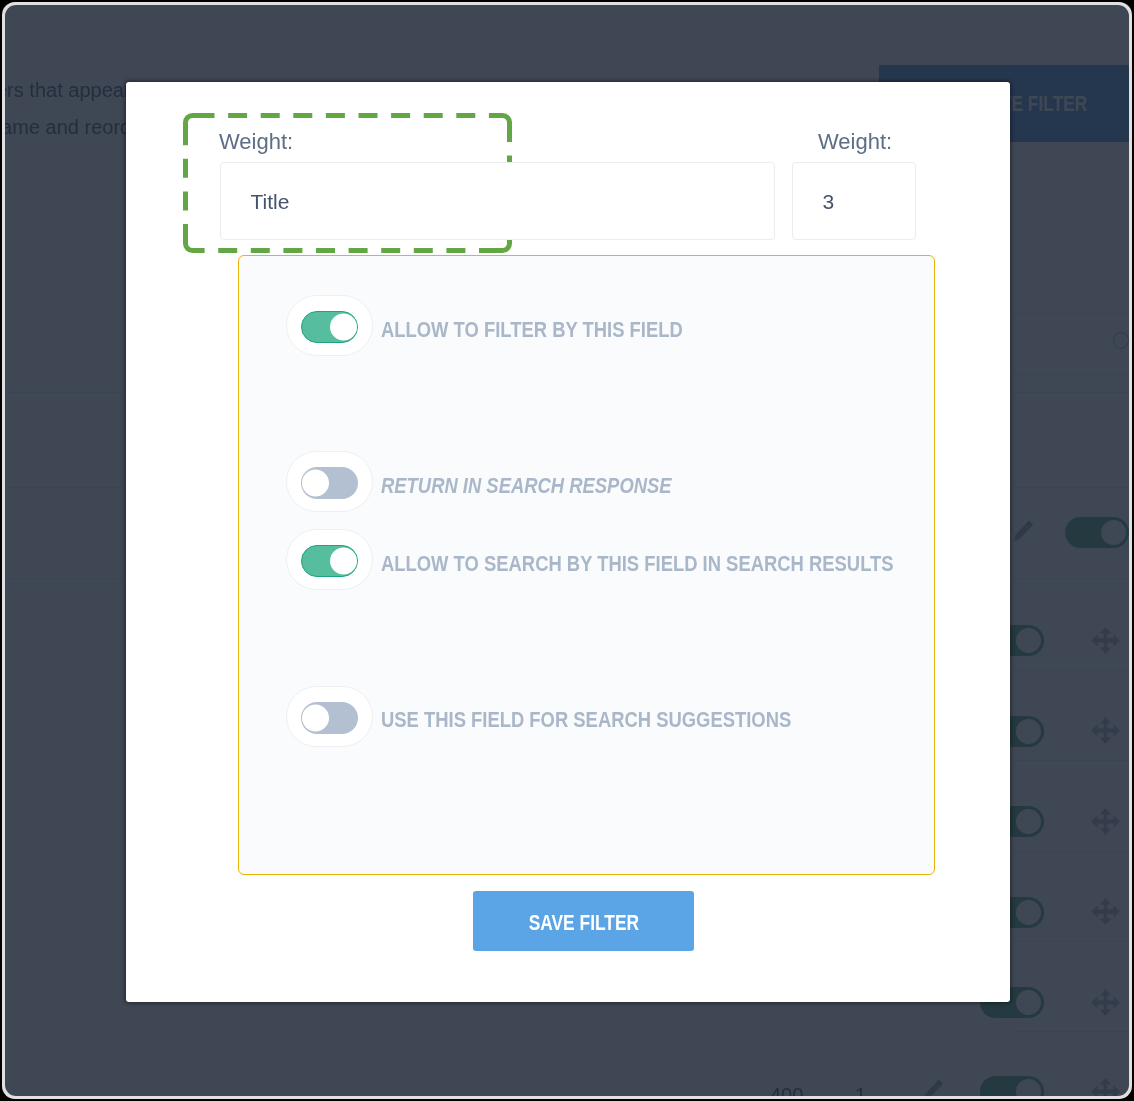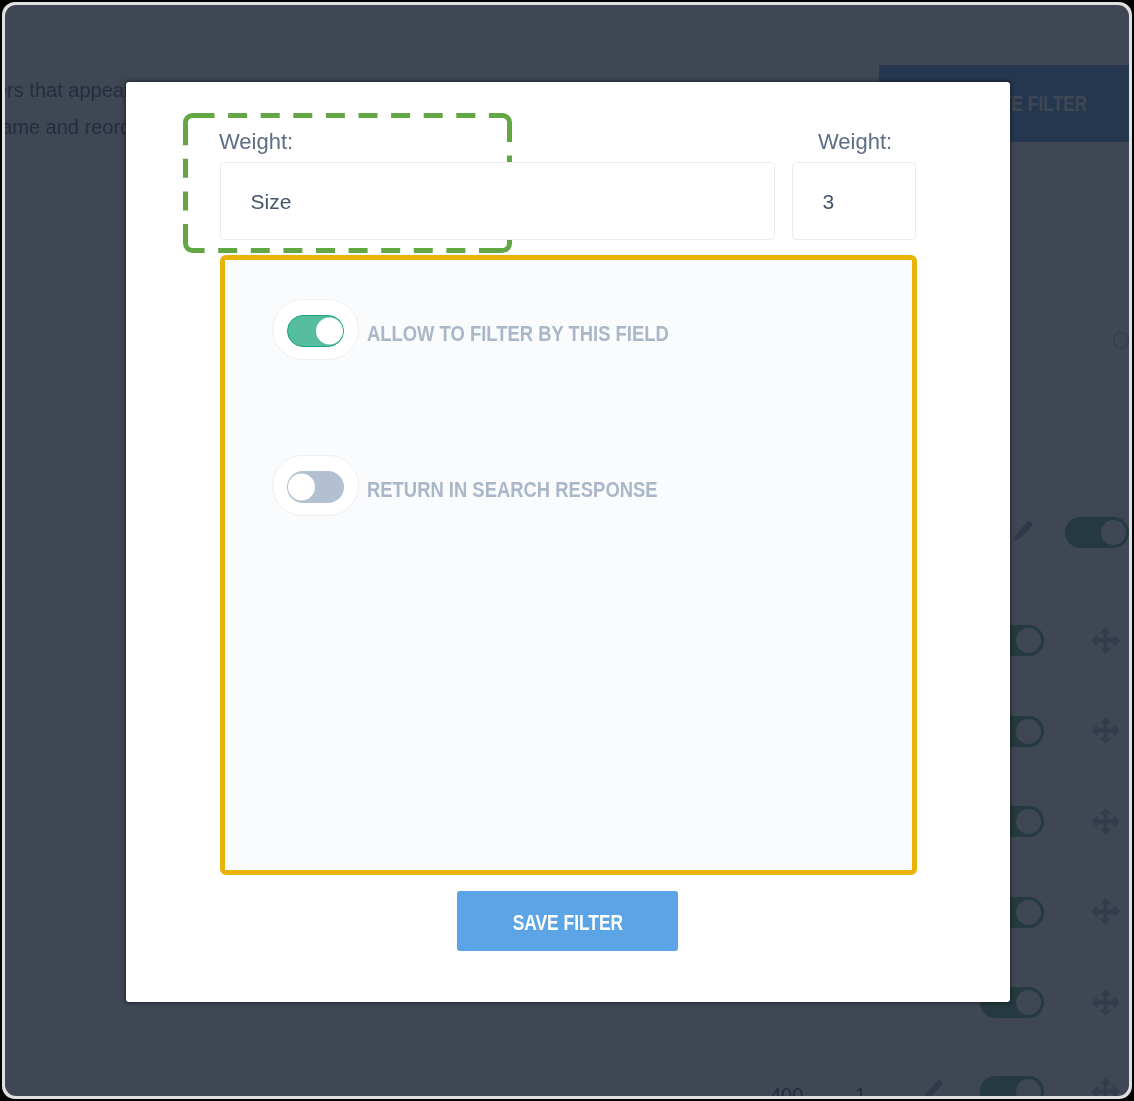--- a/index.html
+++ b/index.html
@@ -41,40 +41,40 @@
 
   .lbl { position:absolute; color:#5d6e85; font-size:22px; line-height:1; }
   .field { position:absolute; border:1px solid #e9edf2; border-radius:4px;
     background:#fff; }
   .field .val { position:absolute; left:29.5px; top:27.5px;
     color:#44546b; font-size:21px; line-height:1; }
 
   .dashbox { position:absolute; }
   .dashbox svg { display:block; }
 
-  .panel { position:absolute; border:5px solid #eab308; border-radius:6px;
-    background:#fafbfc; }
+  .panel { position:absolute; border:1px solid #eab308; border-radius:6px;
+    background:#fafbfc;margin-left:18px; }
   .row { position:absolute; }
   .tg { position:absolute; left:0; top:0; width:87px; height:61px; border-radius:31px;
     background:#fff; border:1px solid #ecf0f4; }
   .pill { position:absolute; left:14px; top:15px; width:57px; height:32px;
     border-radius:16px; }
   .pill.on { background:#56bd9e; border:1.7px solid #1ba584; }
   .pill.off { background:#b2c0d2; }
   .knob { position:absolute; top:50%; transform:translateY(-50%);
     width:27px; height:27px; border-radius:50%; background:#fff; }
   .pill.on .knob { right:0px; }
   .pill.off .knob { left:1px; }
   .rowlab { position:absolute; left:94.5px; top:23.5px; color:#a9b7c9; font-size:22px;
     font-weight:bold; white-space:nowrap; transform:scaleX(0.837);
     transform-origin:left top; line-height:1; }
 
   .savebtn { position:absolute; background:#5ba4e5; color:#fff; border:none;
     font-weight:bold; font-size:22px; border-radius:3px; cursor:pointer;
-    display:flex; align-items:center; justify-content:center; }
+    display:flex; align-items:center; justify-content:center;margin-left:16px; }
   .savebtn span { display:inline-block; transform:scaleX(0.79) translateY(1.5px); }
 </style>
 </head>
 <body>
 
 <div class="window">
  <div class="viewport">
 
   <div class="bgpage">
     <div class="bg-desc" style="left:-9px; top:75px;">ers that appear</div>
@@ -161,44 +161,60 @@
               <path d="M19 3.5 L312 3.5" stroke-dasharray="19 13.6" stroke-dashoffset="5.5"></path>
               <path d="M327.5 16 L327.5 126" stroke-dasharray="19 13.6" stroke-dashoffset="5"></path>
               <path d="M312 138.5 L19 138.5" stroke-dasharray="19 13.6" stroke-dashoffset="4"></path>
               <path d="M3.5 126 L3.5 16" stroke-dasharray="19 13.6" stroke-dashoffset="5"></path>
             </g>
           </svg>
     </div>
 
     <div class="lbl" style="left:93px; top:49px;">Weight:</div>
     <div class="field" style="left:94px; top:80px; width:555px; height:78px;">
-      <span class="val">Size</span>
+      <span class="val">Title</span>
     </div>
 
     <div class="lbl" style="left:692px; top:49px;">Weight:</div>
     <div class="field" style="left:666px; top:80px; width:123.5px; height:78px;">
       <span class="val">3</span>
     </div>
 
     <div class="panel" style="left:93.5px; top:173px; width:697px; height:620px;" id="togglepanel">
           <div class="row" style="left: 47.5px; top: 39px; width: 600px; height: 61px;">
             <div class="tg">
               <div class="pill on">
                 <div class="knob"></div>
               </div>
             </div>
             <div class="rowlab">ALLOW TO FILTER BY THIS FIELD</div>
           </div>
-          <div class="row" style="left: 47.5px; top: 195.2px; width: 600px; height: 61px;">
+          <div class="row" style="left: 47.5px; top: 195.2px; width: 600px; height: 61px; font-style: italic;">
             <div class="tg">
               <div class="pill off">
                 <div class="knob"></div>
               </div>
             </div>
             <div class="rowlab">RETURN IN SEARCH RESPONSE</div>
+          </div>
+          <div class="row" style="left: 47.5px; top: 273.3px; width: 600px; height: 61px;">
+            <div class="tg">
+              <div class="pill on">
+                <div class="knob"></div>
+              </div>
+            </div>
+            <div class="rowlab">ALLOW TO SEARCH BY THIS FIELD IN SEARCH RESULTS</div>
+          </div>
+          <div class="row" style="left: 47.5px; top: 429.5px; width: 600px; height: 61px;">
+            <div class="tg">
+              <div class="pill off">
+                <div class="knob"></div>
+              </div>
+            </div>
+            <div class="rowlab">USE THIS FIELD FOR SEARCH SUGGESTIONS</div>
           </div>
         </div>
 
     <button class="savebtn" style="left:331.4px; top:808.7px; width:220.5px; height:60.5px;">
           <span>SAVE FILTER</span>
         </button>
   </div>
  </div>
 </div>
 

